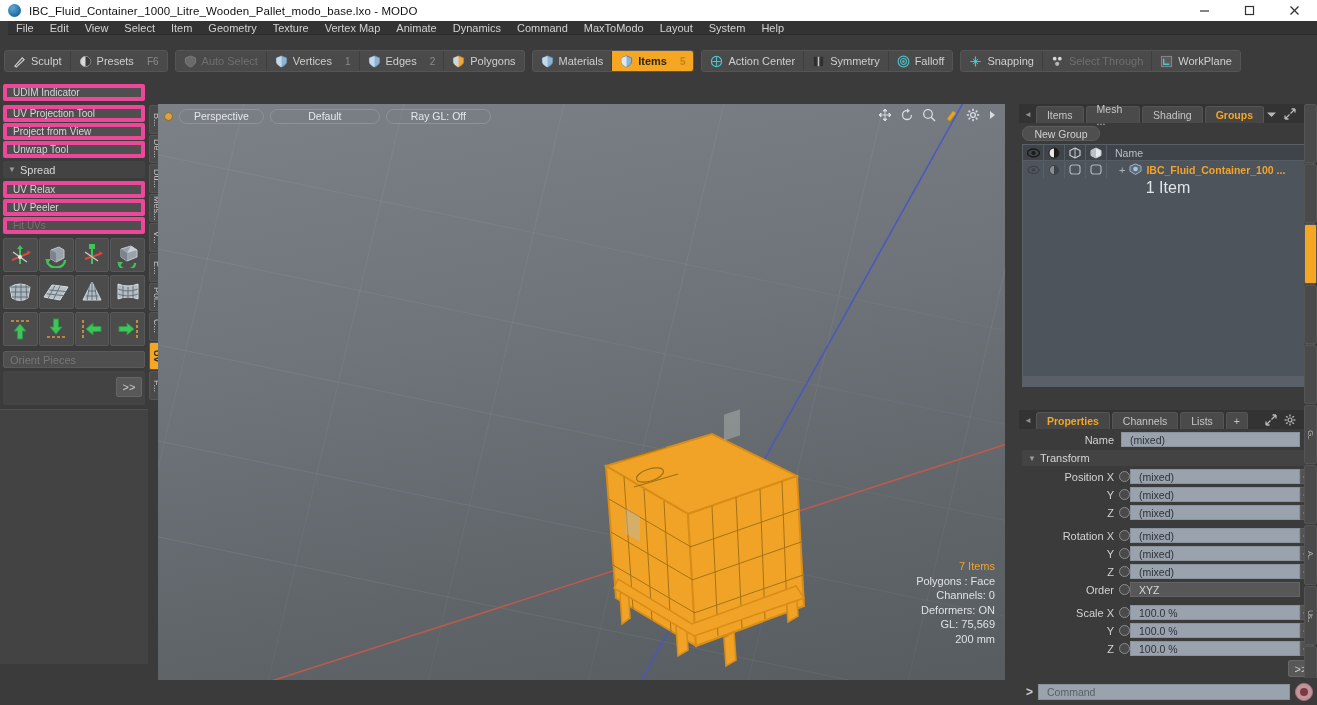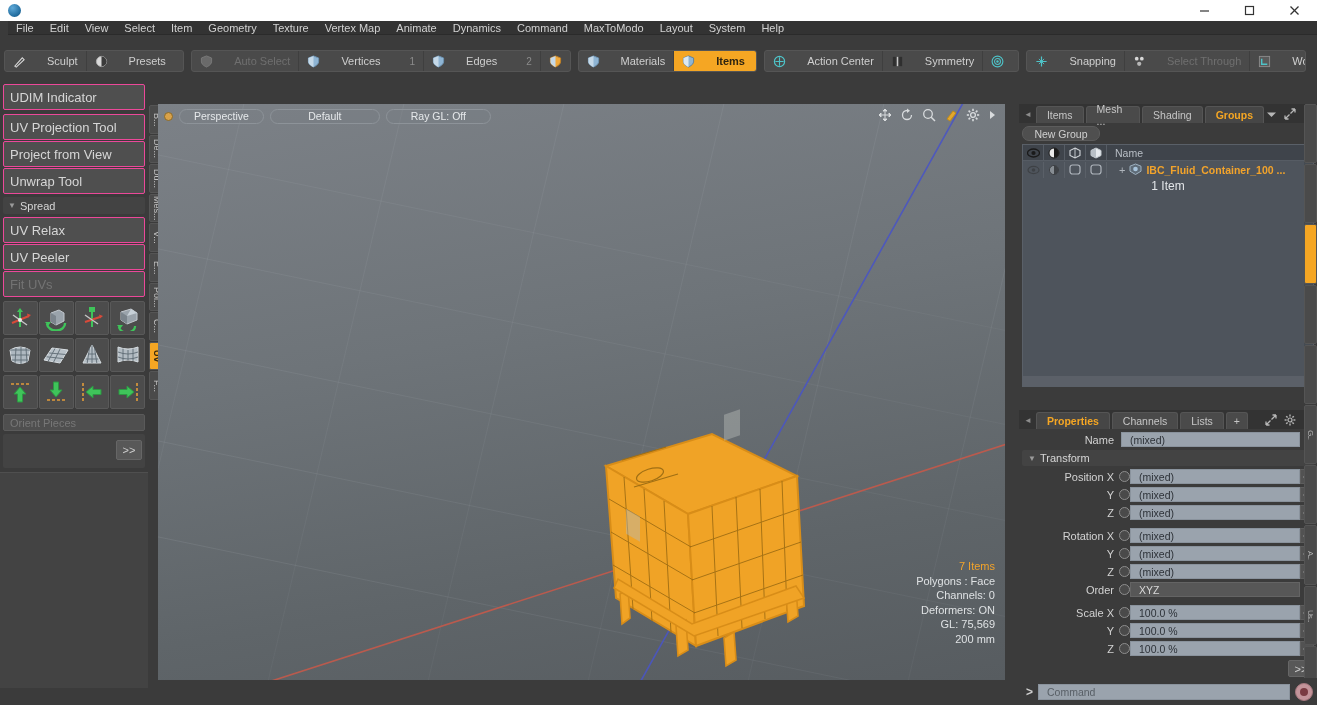--- a/index.html
+++ b/index.html
@@ -36,35 +36,35 @@
   }
   .menu-item { padding: 3px 8px; color: #d2d2d2; font-size: 11px; white-space: nowrap; }
 
   
   .modebar {
     position: absolute; left: 0; top: 44px; width: 1317px; height: 34px;
     background: #3b3b3b; display: flex; align-items: center; gap: 0px; padding: 0 4px;
   }
   .grp { display: flex; align-items: center; background: #4a4a4a; border: 1px solid #555; border-radius: 3px;
          height: 22px; margin-right: 7px; overflow: hidden; }
-  .mbtn { display: flex; align-items: center; gap: 21px; height: 22px; padding: 0 8px; color: #cfcfcf;
+  .mbtn { display: flex; align-items: center; gap: 5px; height: 22px; padding: 0 8px; color: #cfcfcf;
           font-size: 11px; white-space: nowrap; border-right: 1px solid #3f3f3f; }
   .mbtn:last-child { border-right: none; }
   .mbtn.active { background: #f5a623; color: #2e2410; font-weight: bold; }
   .mbtn.dim { color: #6f6f6f; }
   .mbtn .num { color: #8b8b8b; font-size: 10px; margin-left: 8px; }
   .mbtn.active .num { color: #c38317; }
   .ic { width: 13px; height: 13px; flex: none; display: block; }
 
   
   .leftpanel { position: absolute; left: 0; top: 80px; width: 148px; height: 608px; background: #3b3b3b; }
   .lp-list { padding: 4px 3px 0 3px; }
   .lp-row {
-    height: 26px; background: #4f4f4f; border: 1px solid #ec4899; border-radius: 2px;
-    margin-bottom: 1px; display: flex; align-items: center; padding-left: 6px; color: #d6d6d6; font-size: 13px;
+    height: 17px; background: #4f4f4f; border: 4px solid #ec4899; border-radius: 2px;
+    margin-bottom: 1px; display: flex; align-items: center; padding-left: 6px; color: #d6d6d6; font-size: 10px;
   }
   .lp-row.sep { margin-bottom: 4px; }
   .lp-row.disabled { color: #737373; }
   .lp-head {
     height: 17px; background: #434343; display: flex; align-items: center; padding-left: 5px;
     color: #d6d6d6; font-size: 11px; margin: 3px 0 3px 0; border-radius: 2px;
   }
   .lp-head .tri { margin-right: 4px; color: #9a9a9a; font-size: 8px; }
   .lp-grid { display: grid; grid-template-columns: repeat(4, 1fr); gap: 1px; padding: 3px 3px 0 3px; }
   .lp-cell { height: 34px; background: #4c4c4c; border: 1px solid #595959; border-radius: 2px;
@@ -120,21 +120,21 @@
   .glist { margin: 3px 3px 0 3px; height: 243px; background: #4e545c; border: 1px solid #5a6068; position: relative; }
   .gl-head { height: 16px; background: #3f444b; display: flex; align-items: center; border-bottom: 1px solid #565c64; }
   .gl-cell { width: 21px; height: 16px; display: flex; align-items: center; justify-content: center;
              border-right: 1px solid #565c64; }
   .gl-name { padding-left: 8px; color: #b9bfc6; font-size: 10.5px; }
   .gl-row { height: 17px; display: flex; align-items: center; background: #4e545c; }
   .gl-row .gl-cell { border-right: 1px solid #5a6068; }
   .gl-label { display: flex; align-items: center; gap: 4px; padding-left: 12px; }
   .gl-label .plus { color: #aeb4bb; font-size: 11px; }
   .gl-itemname { color: #f2a32b; font-size: 10.5px; font-weight: bold; white-space: nowrap; }
-  .gl-sub { text-align: center; color: #e2e5e8; font-size: 12px; padding-top: 1px; }
+  .gl-sub { text-align: center; color: #e2e5e8; font-size: 16px; padding-top: 1px; }
   .gl-scroll { position: absolute; right: 0; top: 16px; width: 9px; bottom: 0; background: #454b52; }
   .gl-foot { position: absolute; left: 0; right: 9px; bottom: 0; height: 10px; background: #5b6068; }
 
   .propbody { margin-top: 2px; }
   .prow { display: flex; align-items: center; height: 17px; margin-bottom: 1px; padding-right: 3px; }
   .plabel { width: 100px; text-align: right; padding-right: 5px; color: #d2d2d2; font-size: 11px; }
   .pradio { width: 11px; height: 11px; border-radius: 50%; border: 1px solid #8d8d8d; background: #4a4a4a; flex: none; }
   .pfield { flex: 1; height: 15px; background: #9aa3ad; border: 1px solid #8a939d; display: flex;
             align-items: center; padding-left: 8px; color: #2d3238; font-size: 10.5px; position: relative; }
   .pspin { width: 14px; height: 15px; background: #525252; border: 1px solid #5d5d5d; display: flex;
@@ -168,20 +168,21 @@
 
   .botfill { position: absolute; left: 0; top: 688px; width: 1019px; height: 17px; background: #3b3b3b; }
 </style>
 </head>
 <body>
 
 <div class="app">
 
   <div class="titlebar">
     <div class="tb-ico"></div>
+    <div class="tb-title">IBC_Fluid_Container_1000_Litre_Wooden_Pallet_modo_base.lxo - MODO</div>
     <div class="tb-ctrls">
       <div class="tb-btn">
         <svg width="13" height="13" viewBox="0 0 13 13">
             <line x1="2" y1="7" x2="11" y2="7" stroke="#333" stroke-width="1.2"></line>
           </svg>
       </div>
       <div class="tb-btn">
         <svg width="13" height="13" viewBox="0 0 13 13">
             <rect x="2.5" y="2.5" width="8" height="8" fill="none" stroke="#333" stroke-width="1.2"></rect>
           </svg>

